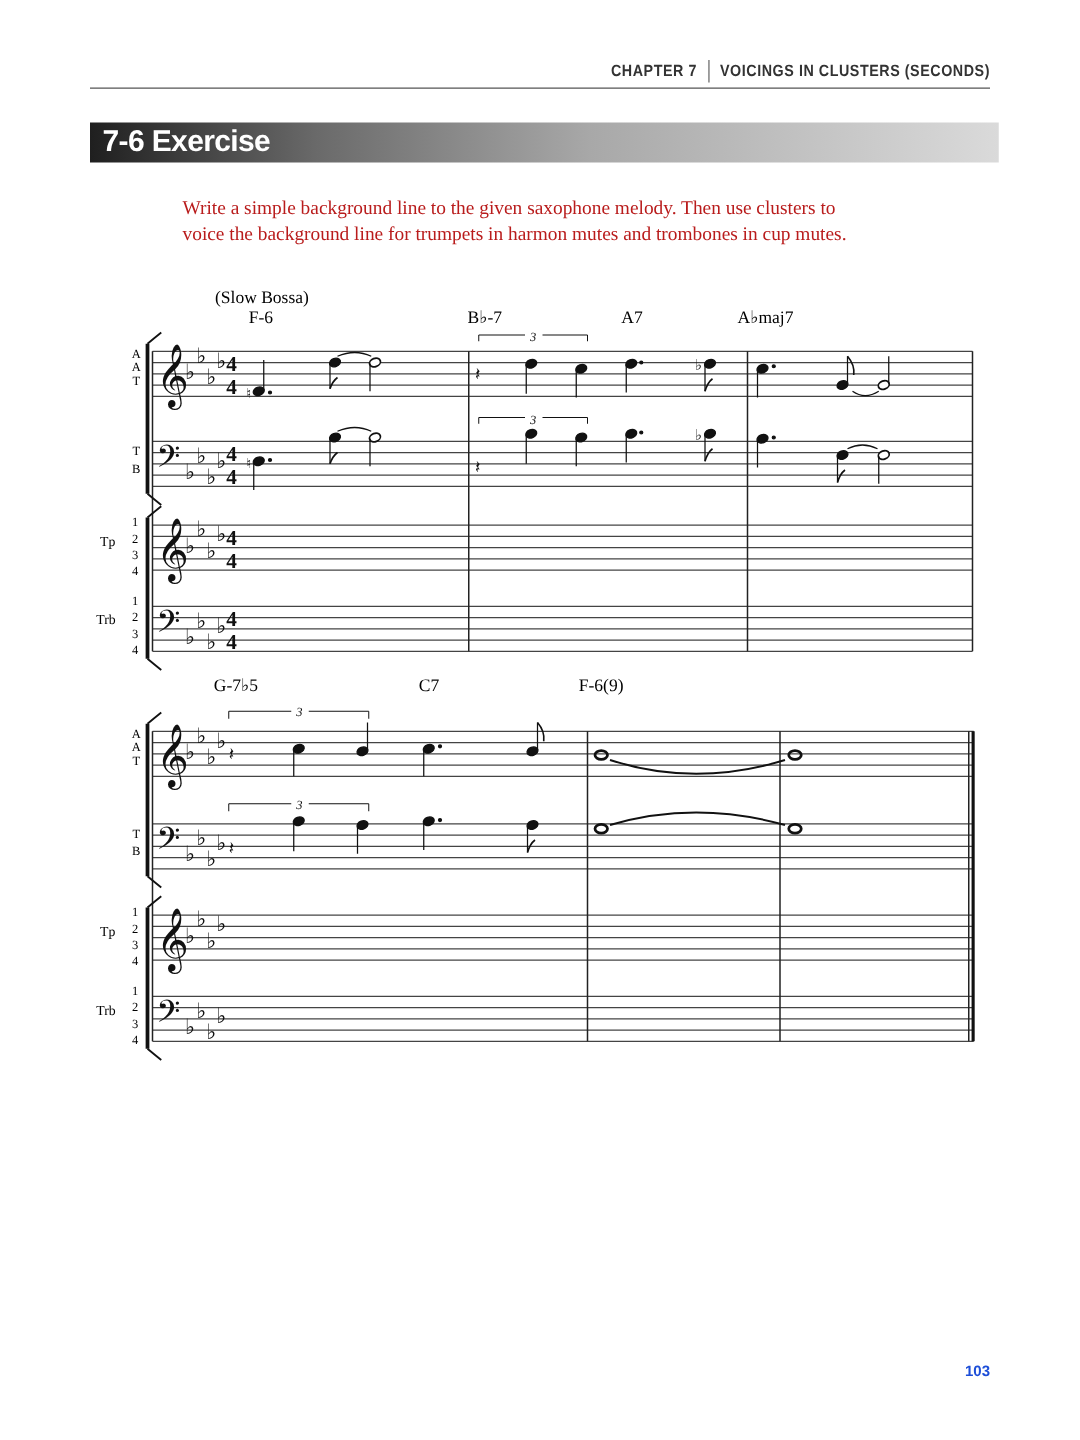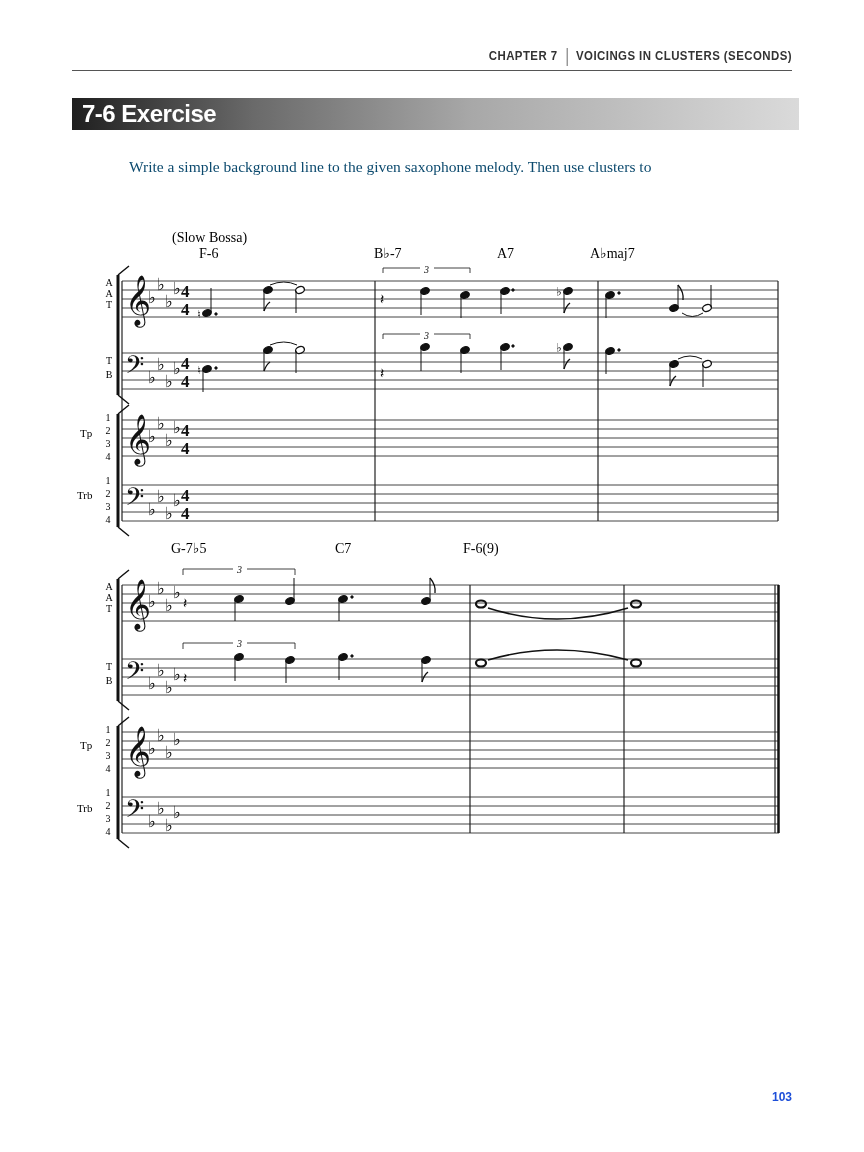--- a/index.html
+++ b/index.html
@@ -2,38 +2,39 @@
 <html><head>
 <meta charset="utf-8">
 <style>
   html, body { margin:0; padding:0; background:#ffffff; }
   body { width:864px; height:1152px; position:relative; overflow:hidden; font-family:"Liberation Serif", serif; color:#1a1a1a; }
   .running-head { position:absolute; top:48px; left:0; width:792px; text-align:right; font-family:"Liberation Sans", sans-serif; font-weight:bold; font-size:13px; letter-spacing:0.5px; color:#333; transform:scaleX(0.88); transform-origin:right; }
   .running-head .sep { display:inline-block; width:1px; height:18px; background:#555; vertical-align:middle; margin:0 10px; }
   .head-rule { position:absolute; top:70px; left:72px; width:720px; height:1px; background:#555; }
   .banner { position:absolute; top:98px; left:72px; width:727px; height:32px; background:linear-gradient(to right, #1f1f1f 0%, #6a6a6a 25%, #a8a8a8 55%, #dadada 100%); }
   .banner-title { position:absolute; left:10px; top:2px; font-family:"Liberation Sans", sans-serif; font-weight:bold; font-size:24px; color:#ffffff; letter-spacing:-0.5px; }
-  .instructions { position:absolute; top:156px; left:129px; width:560px; font-size:15.5px; line-height:21px; color:#0c4a6e; }
+  .instructions { position:absolute; top:156px; left:146px; width:560px; font-size:15.5px; line-height:21px; color:#b91c1c; }
   svg.score { position:absolute; left:0; top:0; }
   .page-number { position:absolute; top:1090px; left:760px; width:32px; text-align:right; font-family:"Liberation Sans", sans-serif; font-weight:bold; font-size:12px; color:#1d4ed8; }
 </style>
 </head>
 <body>
 
 <div class="running-head">
   <span>CHAPTER 7</span><span class="sep"></span><span>VOICINGS IN CLUSTERS (SECONDS)</span>
 </div>
 <div class="head-rule"></div>
 
 <div class="banner">
   <div class="banner-title">7-6 Exercise</div>
 </div>
 
 <div class="instructions">
   <div>Write a simple background line to the given saxophone melody. Then use clusters to</div>
+  <div>voice the background line for trumpets in harmon mutes and trombones in cup mutes.</div>
 </div>
 
 <svg class="score" width="864" height="1152" viewBox="0 0 864 1152" xmlns="http://www.w3.org/2000/svg">
   <defs>
 
     <g id="staff5" stroke="#333" stroke-width="1">
       <line x1="0" y1="0" x2="1" y2="0"></line>
     </g>
   </defs>
 

